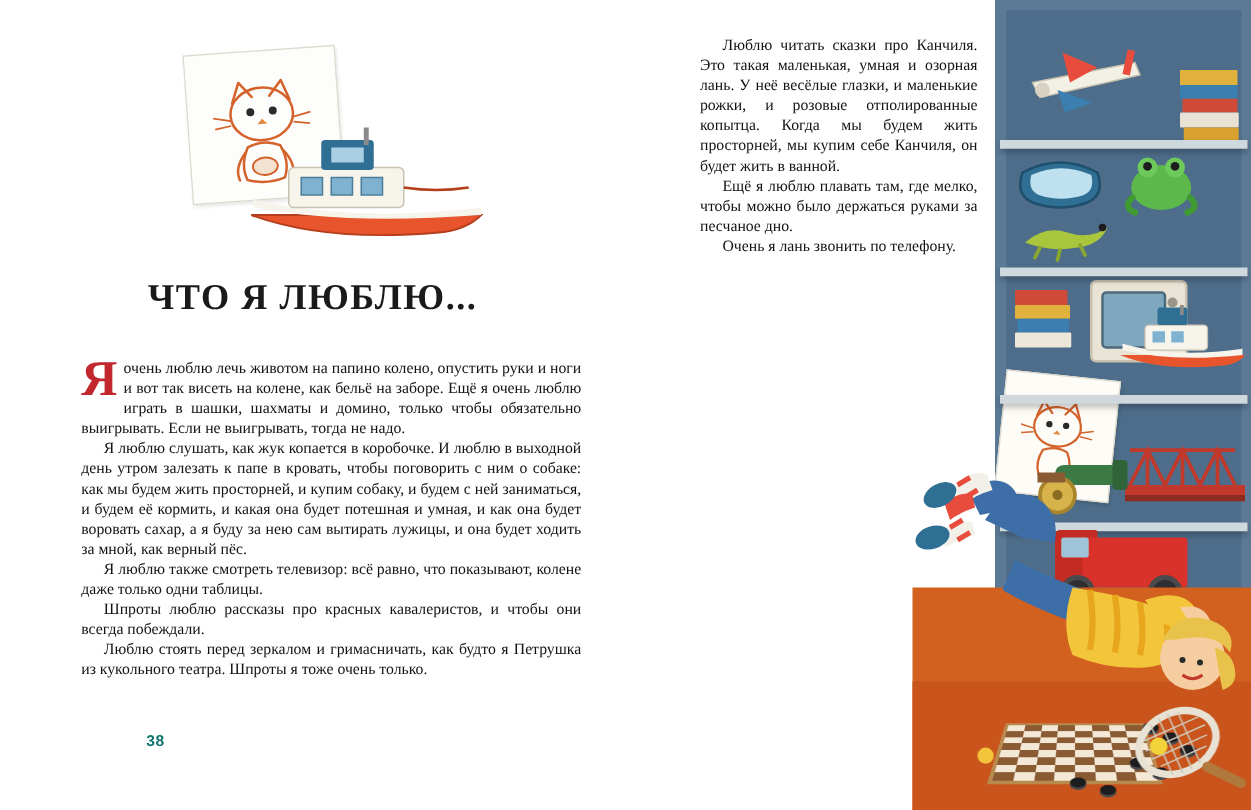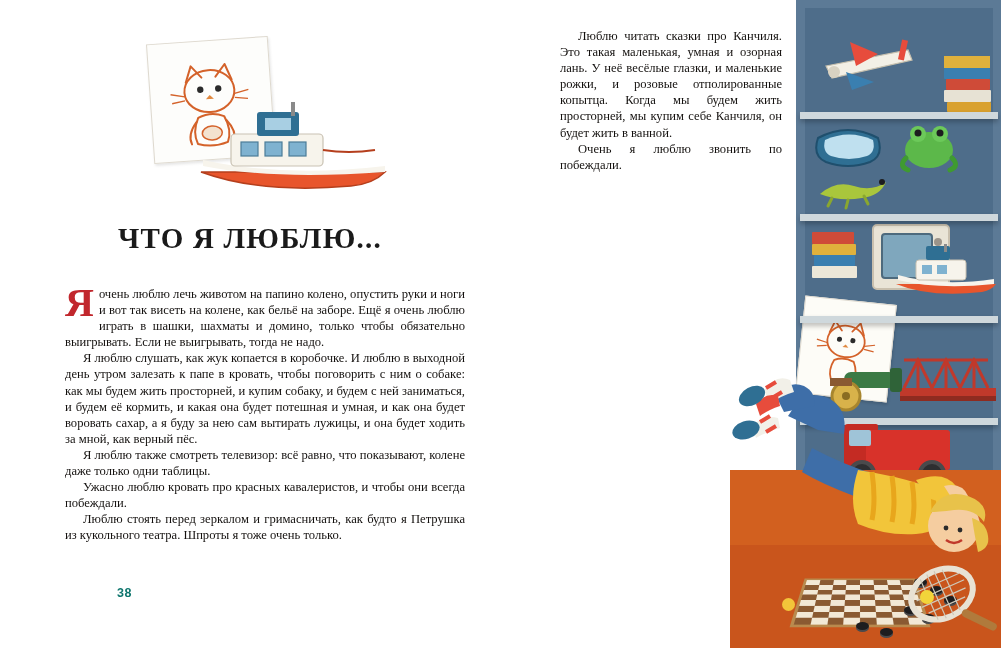--- a/index.html
+++ b/index.html
@@ -313,21 +313,21 @@
         <path d="M128 52 q26 4 52 0" stroke="#b53f1d" stroke-width="2" fill="none"></path>
       </svg>
     </div>
 
     <div class="chapter-title">ЧТО Я ЛЮБЛЮ...</div>
 
     <div class="body-text">
       <p class="first"><span class="dropcap">Я</span><span>очень люблю лечь животом на папино колено, опустить руки и ноги и вот так висеть на колене, как бельё на заборе. Ещё я очень люблю играть в шашки, шахматы и домино, только чтобы обязательно выигрывать. Если не выигрывать, тогда не надо.</span></p>
       <p>Я люблю слушать, как жук копается в коробочке. И люблю в выходной день утром залезать к папе в кровать, чтобы поговорить с ним о собаке: как мы будем жить просторней, и купим собаку, и будем с ней заниматься, и будем её кормить, и какая она будет потешная и умная, и как она будет воровать сахар, а я буду за нею сам вытирать лужицы, и она будет ходить за мной, как верный пёс.</p>
       <p>Я люблю также смотреть телевизор: всё равно, что показывают, колене даже только одни таблицы.</p>
-      <p>Ужасно люблю кровать про красных кавалеристов, и чтобы они всегда побеждали.</p>
+      <p>Шпроты люблю рассказы про красных кавалеристов, и чтобы они всегда побеждали.</p>
       <p>Люблю стоять перед зеркалом и гримасничать, как будто я Петрушка из кукольного театра. Шпроты я тоже очень только.</p>
     </div>
 
     <div class="page-number">38</div>
   </div>
 
   <div class="right-page">
 
     <div class="room">
       <div class="wall"></div>
@@ -559,16 +559,17 @@
         </g>
         <rect x="66" y="48" width="38" height="8" rx="4" fill="#b07a3c" transform="rotate(26 66 48)"></rect>
       </svg>
 
       <div class="ball"></div>
       <div class="ball2"></div>
     </div>
 
     <div class="right-text">
       <p>Люблю читать сказки про Канчиля. Это такая маленькая, умная и озорная лань. У неё весёлые глазки, и маленькие рожки, и розовые отполированные копытца. Когда мы будем жить просторней, мы купим себе Канчиля, он будет жить в ванной.</p>
-      <p>Очень я люблю звонить по побеждали.</p>
+      <p>Ещё я люблю плавать там, где мелко, чтобы можно было держаться руками за песчаное дно.</p>
+      <p>Очень я лань звонить по телефону.</p>
     </div>
   </div>
 </div>
 
 </body></html>

